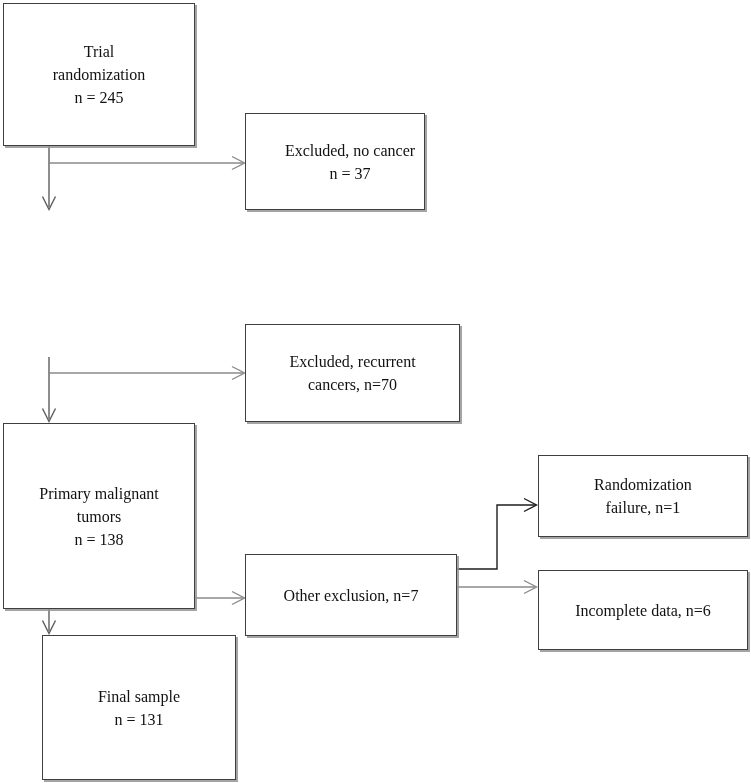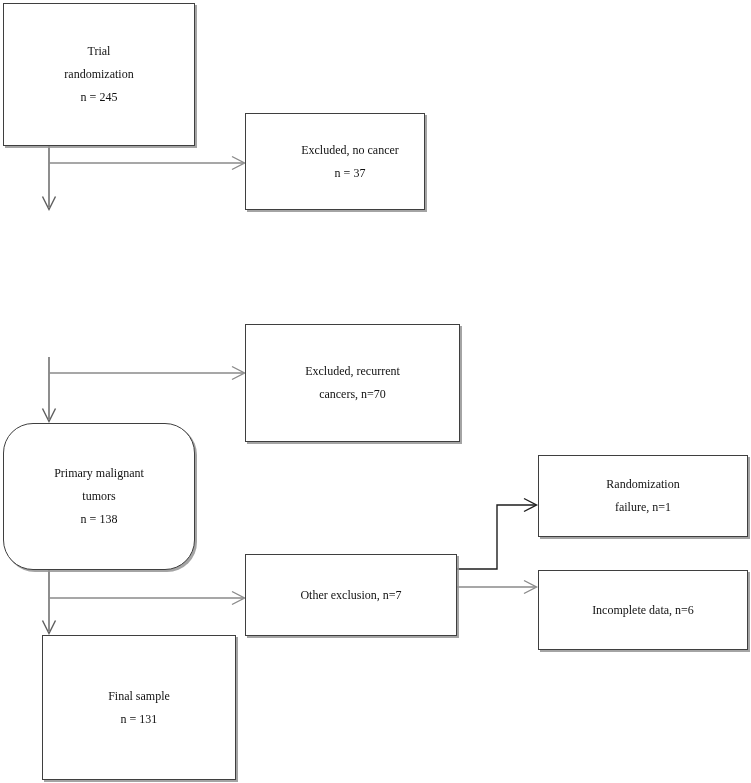--- a/index.html
+++ b/index.html
@@ -20,21 +20,21 @@
     position: absolute;
     box-sizing: border-box;
     display: flex;
     align-items: center;
     justify-content: center;
     text-align: center;
     background: #ffffff;
     border: 1px solid #3f3f3f;
     box-shadow: 2px 2px 0 rgba(148,148,148,0.85);
     color: #111111;
-    font-size: 12px;
+    font-size: 16px;
     line-height: 23px;
   }
   .flow-box .label {
     white-space: pre-line;
     padding: 2px 6px;
   }
   .ln { fill: none; stroke-width: 1.4px; }
   .ln-dark  { stroke: #5d5d5d; }
   .ln-gray  { stroke: #8a8a8a; }
   .ln-black { stroke: #1e1e1e; }
@@ -92,26 +92,26 @@
 randomization
 n = 245</span>
   </div>
 
   <div class="flow-box" style="left:245px; top:113px; width:180px; height:97px;padding-left:30px;">
     <span class="label">Excluded, no cancer
 n = 37</span>
   </div>
 
 
-  <div class="flow-box" style="left:245px; top:324px; width:215px; height:118px; ">
+  <div class="flow-box" style="left:245px; top:324px; width:215px; height:98px; ">
     <span class="label">Excluded, recurrent
 cancers, n=70</span>
   </div>
 
-  <div class="flow-box" style="left:3px; top:423px; width:192px; height:147px;border-radius:30px;">
+  <div class="flow-box" style="left:3px; top:423px; width:192px; height:186px;">
     <span class="label">Primary malignant
 tumors
 n = 138</span>
   </div>
 
   <div class="flow-box" style="left:245px; top:554px; width:212px; height:82px;text-align:right;">
     <span class="label">Other exclusion, n=7</span>
   </div>
 
   <div class="flow-box" style="left:538px; top:455px; width:210px; height:82px;">

